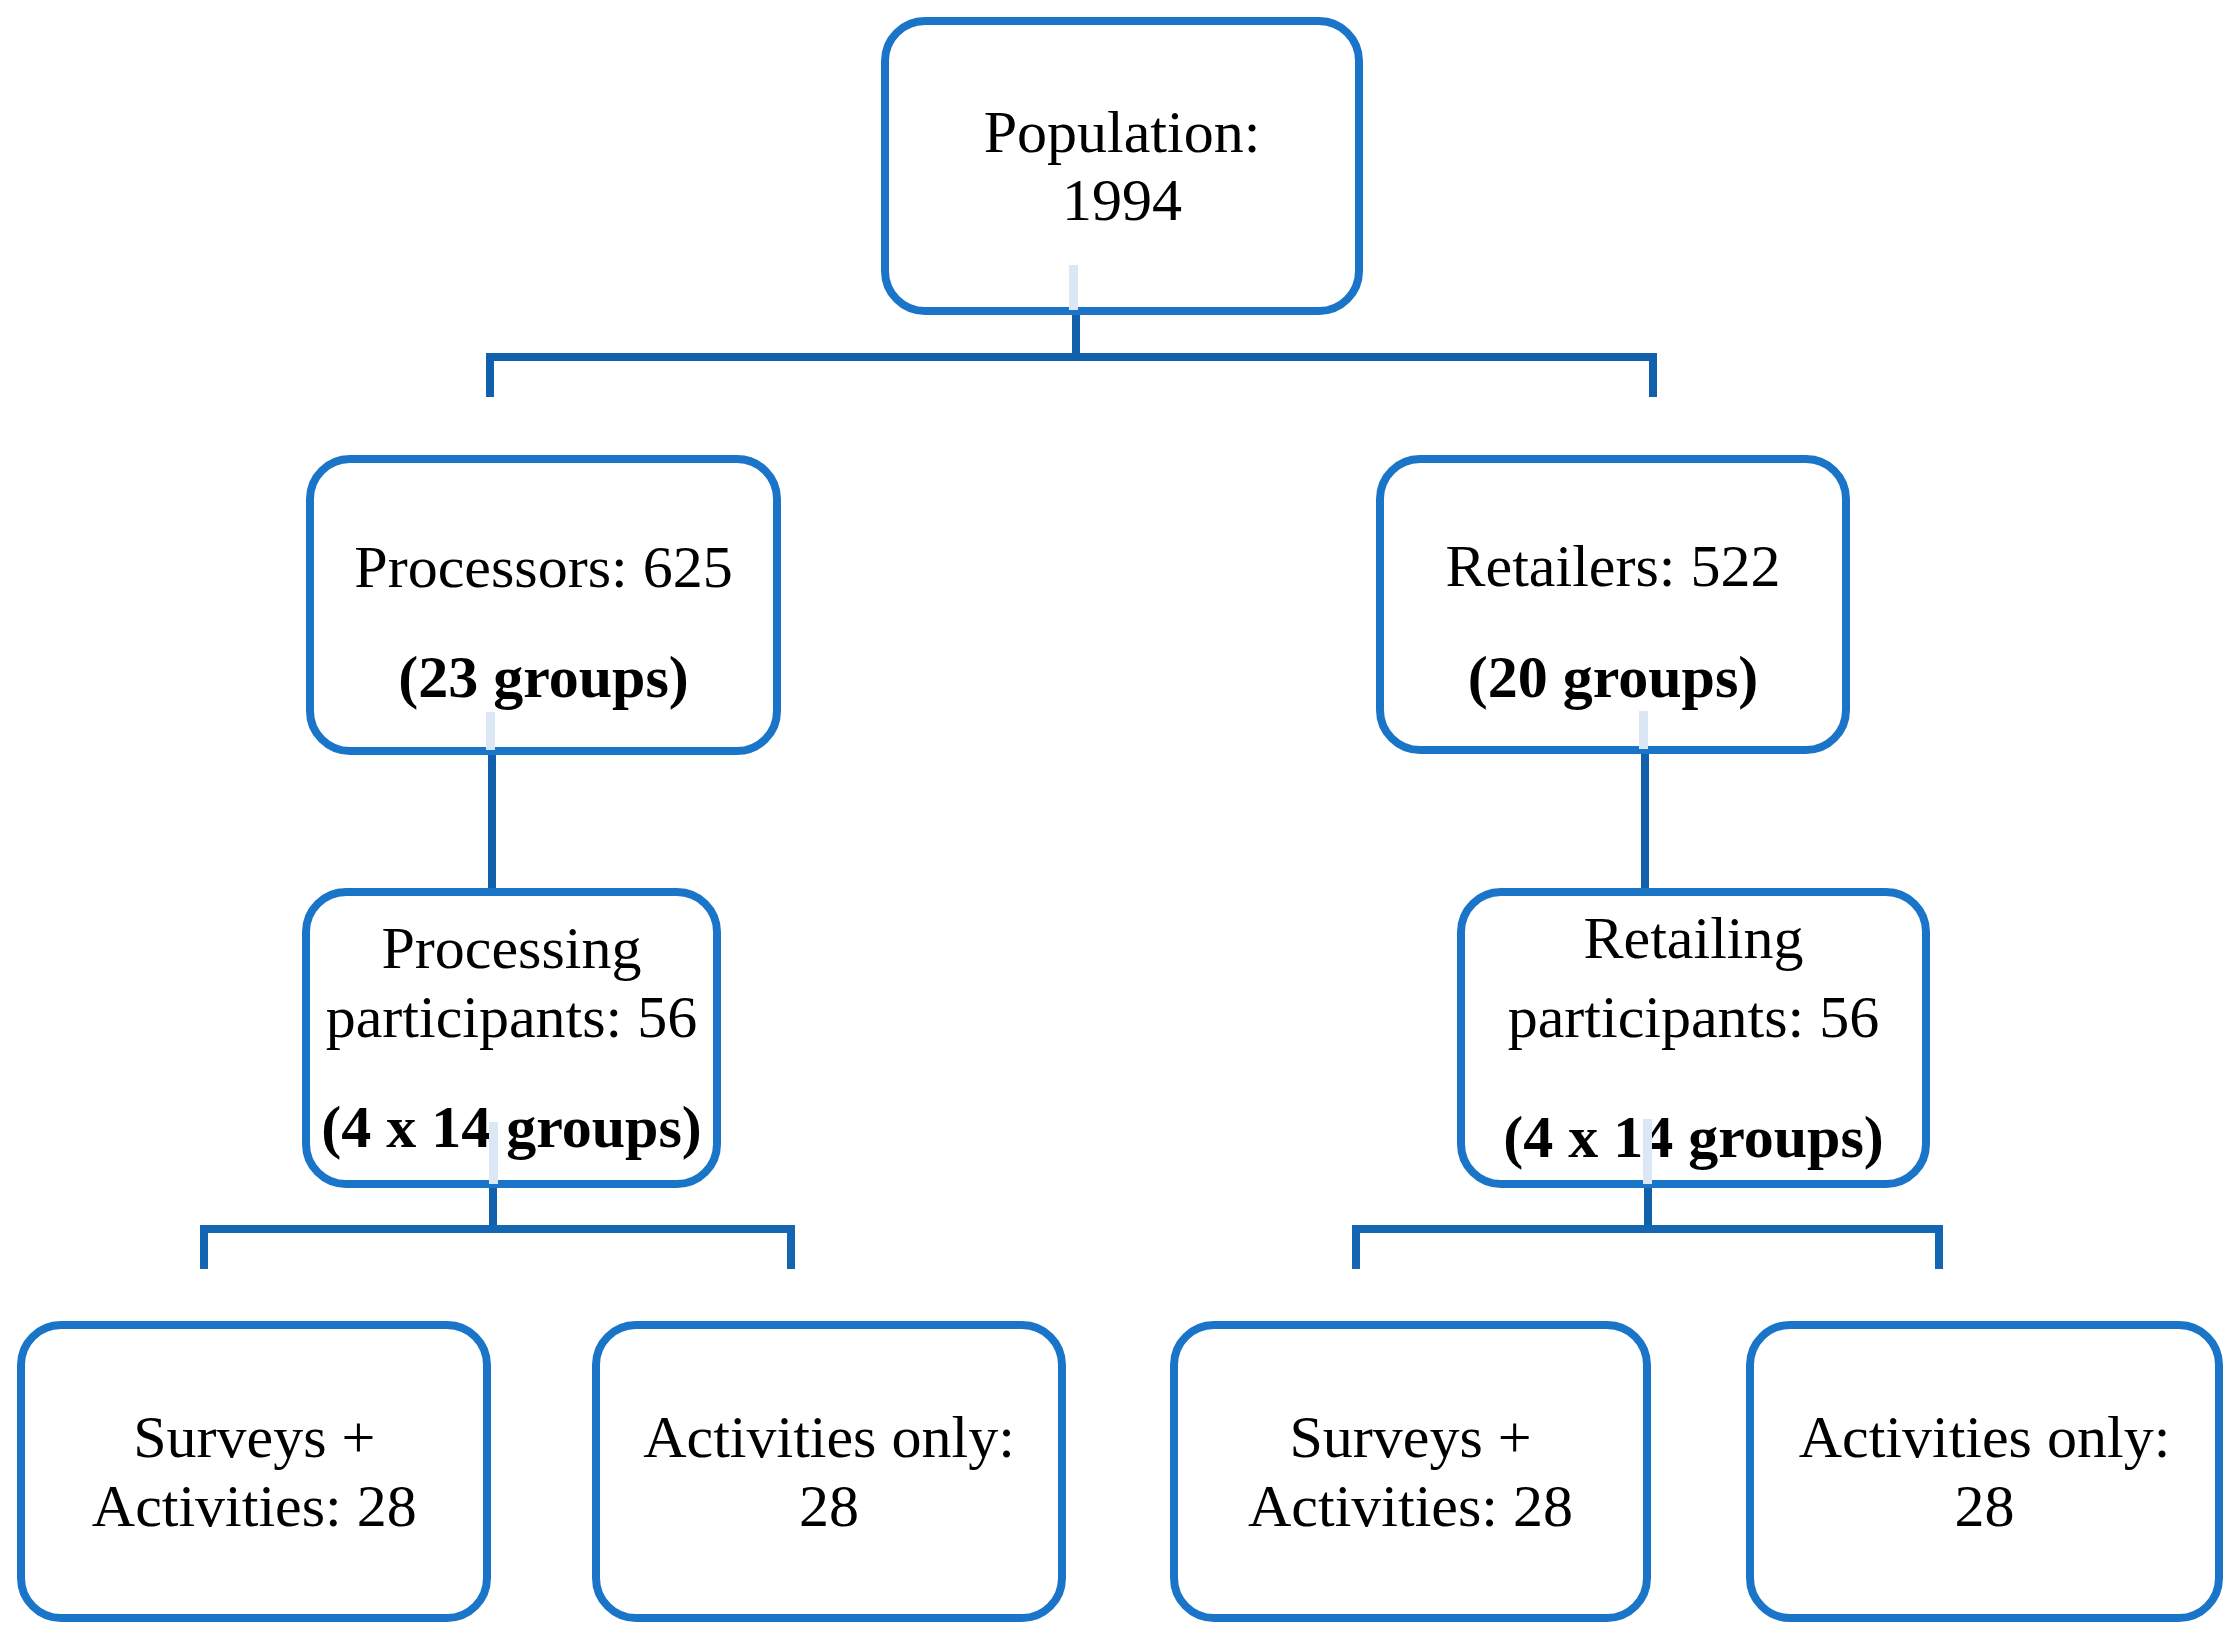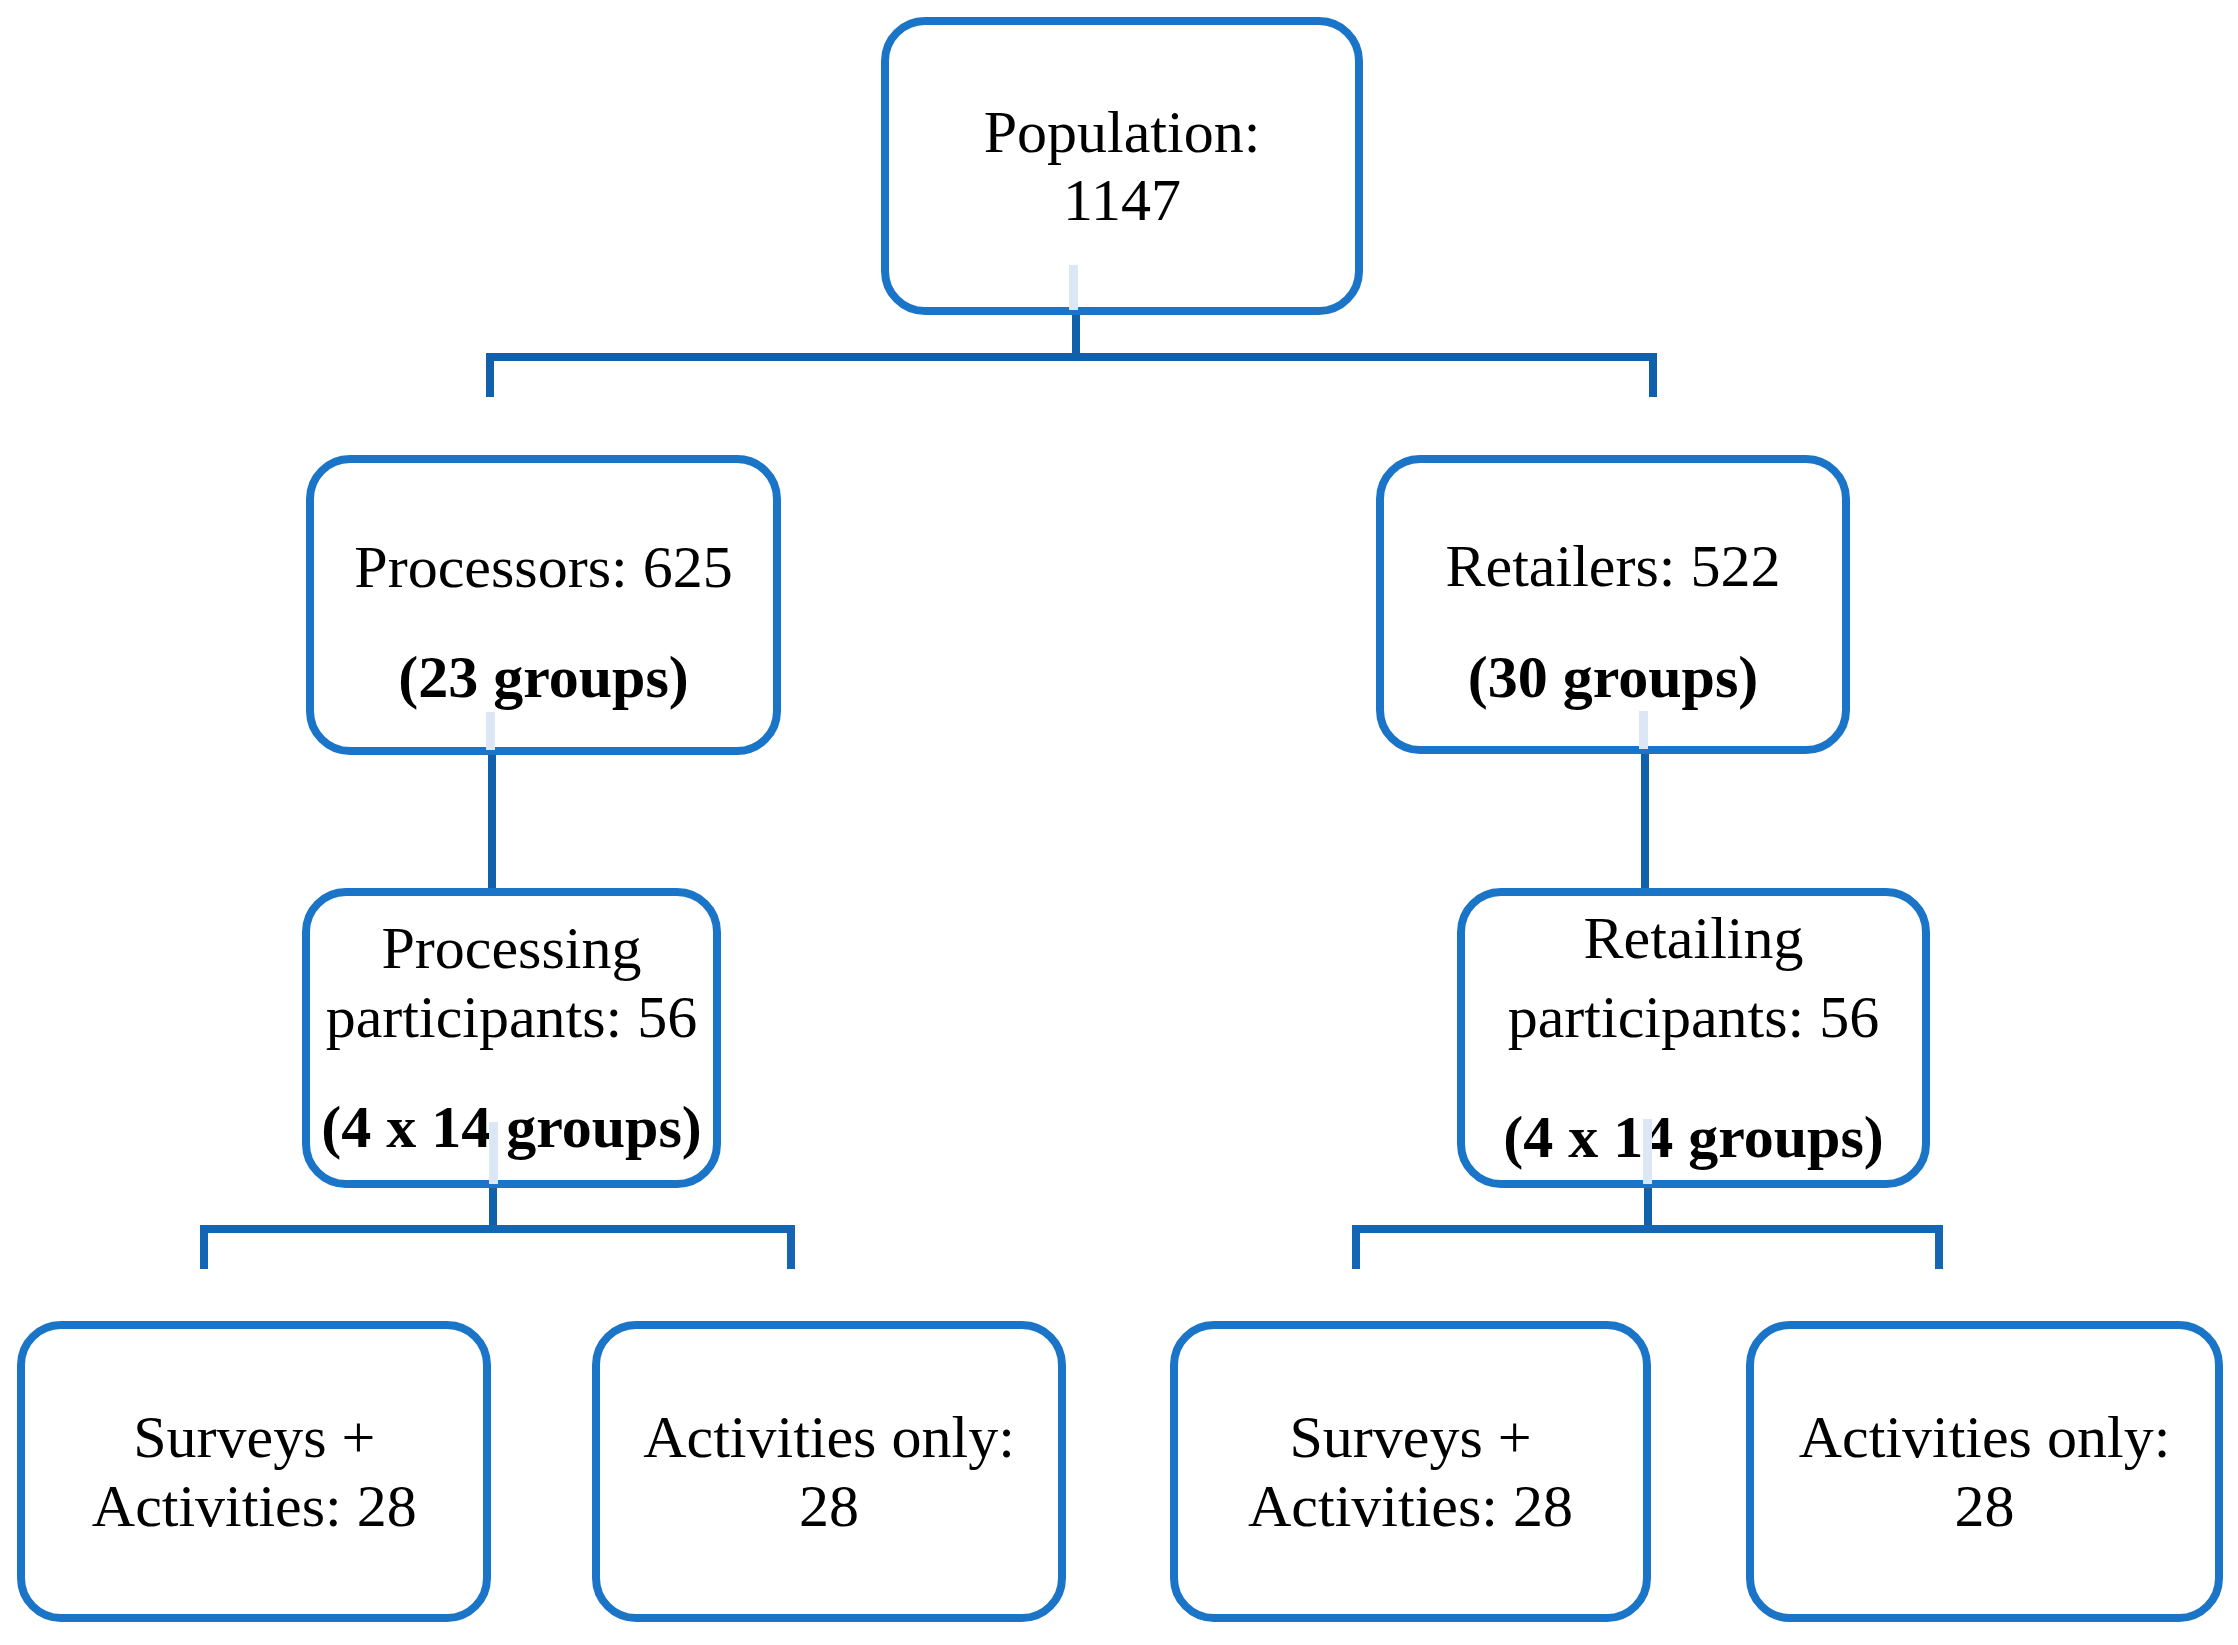--- a/index.html
+++ b/index.html
@@ -85,31 +85,31 @@
   <div class="conn drop" style="left:1935px; top:1225px; height:44px;"></div>
 
   <div class="faint" style="left:1069px; top:265px; height:45px;"></div>
   <div class="faint" style="left:486px; top:712px; height:38px;"></div>
   <div class="faint" style="left:1639px; top:711px; height:38px;"></div>
   <div class="faint" style="left:489px; top:1122px; height:62px;"></div>
   <div class="faint" style="left:1643px; top:1119px; height:65px;"></div>
 
   <div class="node n-population">
     <div class="line">Population:</div>
-    <div class="line">1147</div>
+    <div class="line">1994</div>
   </div>
 
   <div class="node n-processors pad-down">
     <div class="line">Processors: 625</div>
     <div class="line gap-above">(23 groups)</div>
   </div>
 
   <div class="node n-retailers pad-down">
     <div class="line">Retailers: 522</div>
-    <div class="line gap-above">(30 groups)</div>
+    <div class="line gap-above">(20 groups)</div>
   </div>
 
   <div class="node n-procpart">
     <div class="line">Processing</div>
     <div class="line">participants: 56</div>
     <div class="line gap-above">(4 x 14 groups)</div>
   </div>
 
   <div class="node n-retpart">
     <div class="line">Retailing</div>

